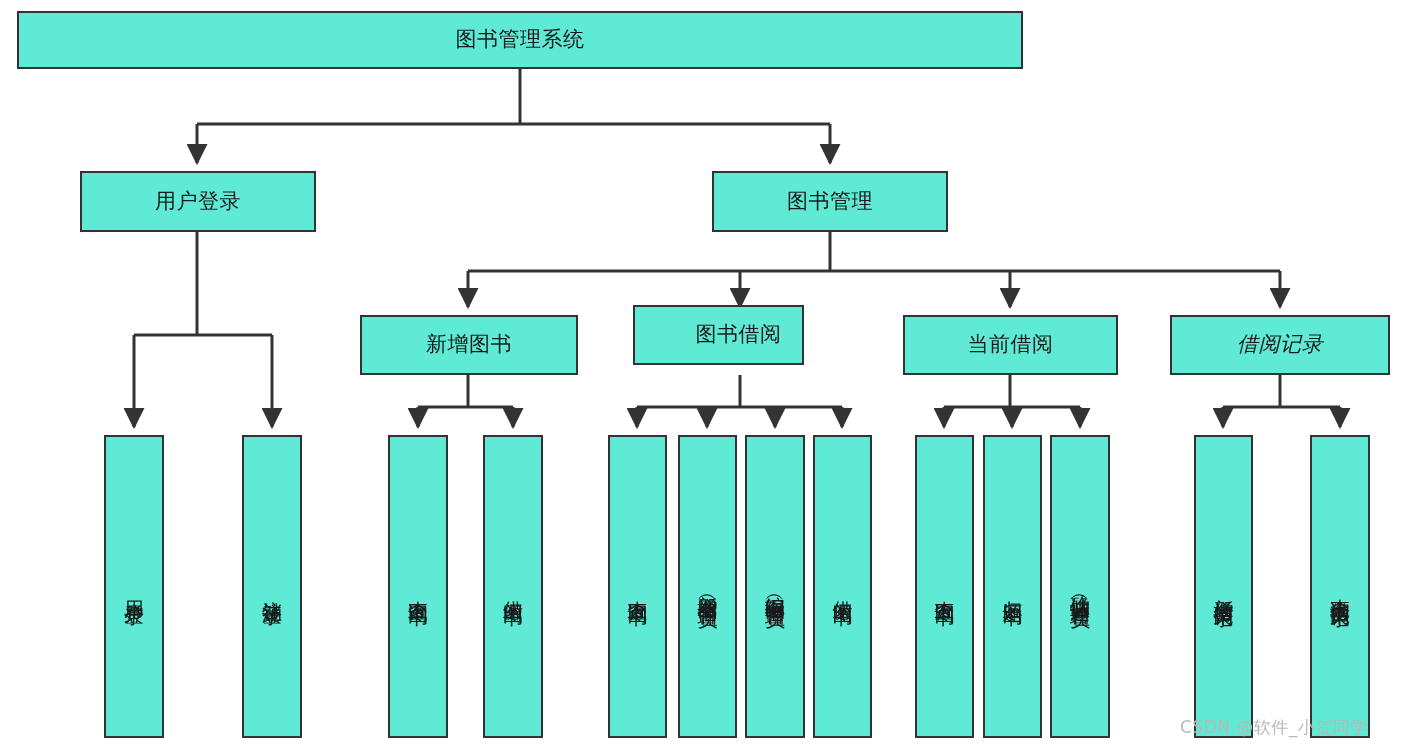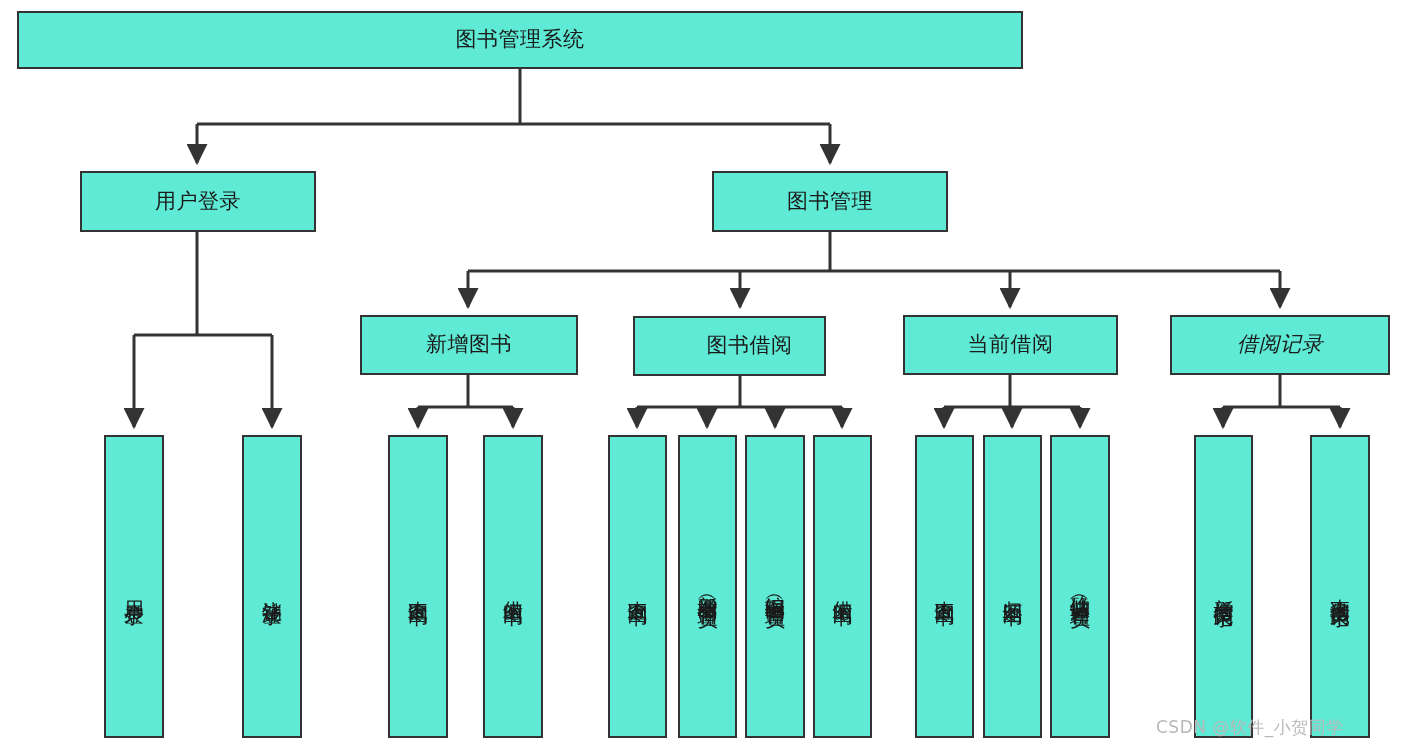--- a/index.html
+++ b/index.html
@@ -120,21 +120,21 @@
   <div class="node-box node-h" style="left:80px; top:171px; width:236px; height:61px;">
     <span>用户登录</span>
   </div>
   <div class="node-box node-h" style="left:712px; top:171px; width:236px; height:61px;">
     <span>图书管理</span>
   </div>
 
   <div class="node-box node-h" style="left:360px; top:315px; width:218px; height:60px;">
     <span>新增图书</span>
   </div>
-  <div class="node-box node-h" style="left:633px; top:316px; width:193px; height:60px;padding-left:40px;">
+  <div class="node-box node-h" style="left:633px; top:305px; width:171px; height:60px;padding-left:40px;">
     <span>图书借阅</span>
   </div>
   <div class="node-box node-h" style="left:903px; top:315px; width:215px; height:60px;align-items:center;">
     <span>当前借阅</span>
   </div>
   <div class="node-box node-h" style="left:1170px; top:315px; width:220px; height:60px;font-style:italic;">
     <span>借阅记录</span>
   </div>
 
   <div class="node-box node-v" style="left:104px; top:435px; width:60px; height:303px;">
@@ -174,15 +174,15 @@
     <span>确认归还（管理员）</span>
   </div>
 
   <div class="node-box node-v" style="left:1194px; top:435px; width:59px; height:303px;">
     <span>新增借阅记录</span>
   </div>
   <div class="node-box node-v" style="left:1310px; top:435px; width:60px; height:303px;">
     <span>查询借阅记录</span>
   </div>
 
-  <div class="watermark" style="left:1156px; top:716px;">CSDN @软件_小贺同学</div>
+  <div class="watermark" style="left:1180px; top:716px;">CSDN @软件_小贺同学</div>
 
 </div>
 
 </body></html>

